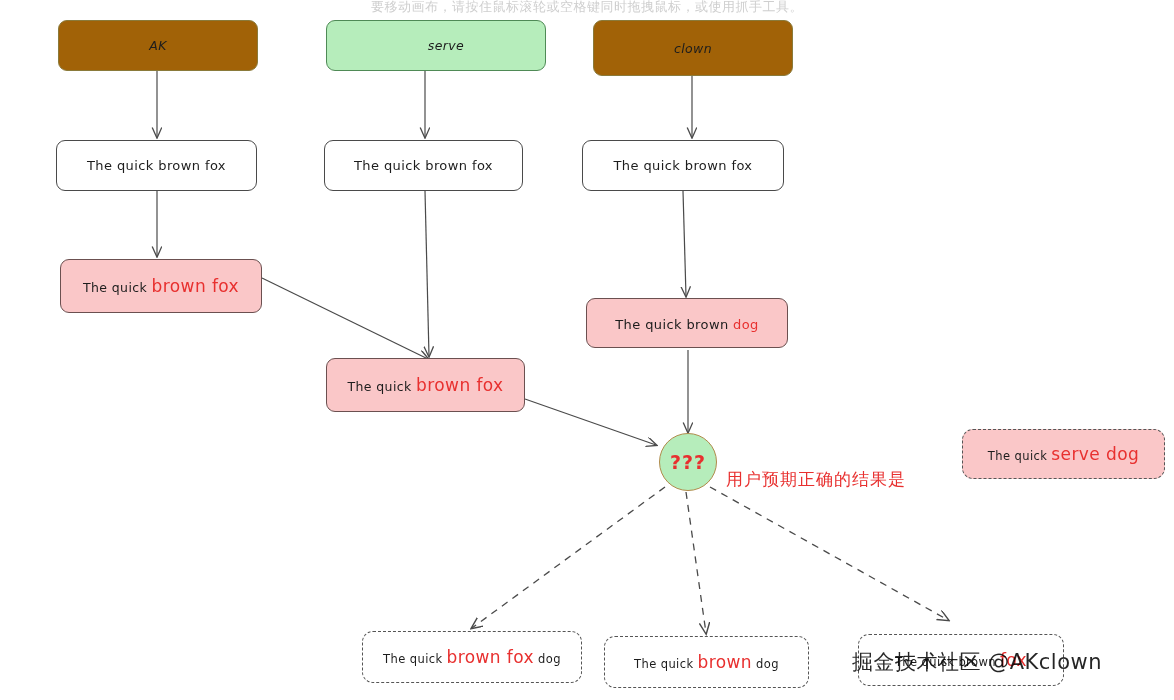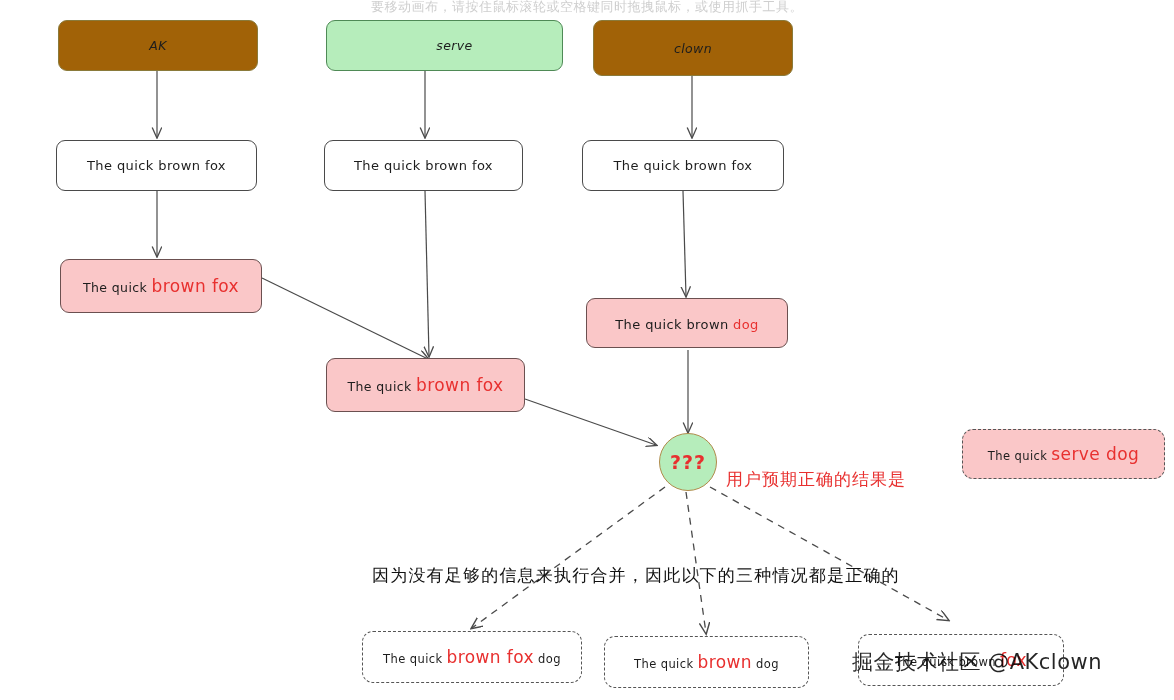--- a/index.html
+++ b/index.html
@@ -184,21 +184,21 @@
       <path d="M665,487 L472,628"></path>
       <path d="M686,492 L706,633"></path>
       <path d="M710,487 L948,620"></path>
     </g>
   </svg>
 
   <div class="node node-yellow" style="left:58px; top:20px; width:200px; height:51px;">
     <span class="label lbl-head">AK</span>
   </div>
 
-  <div class="node node-green" style="left:326px; top:20px; width:237px; height:51px;padding-left:20px;">
+  <div class="node node-green" style="left:326px; top:20px; width:220px; height:51px;padding-left:20px;">
     <span class="label lbl-head">serve</span>
   </div>
 
   <div class="node node-yellow" style="left:593px; top:20px; width:200px; height:56px;">
     <span class="label lbl-head">clown</span>
   </div>
 
   <div class="node node-white" style="left:56px; top:140px; width:201px; height:51px;">
     <span class="label lbl-body">The quick brown fox</span>
   </div>
@@ -234,21 +234,20 @@
   </div>
 
   <div class="anno anno-red" style="left:726px; top:441px;">用户预期正确的结果是</div>
 
   <div class="node node-dashed" style="left:962px; top:429px; width:203px; height:50px;">
     <span class="label">
       <span class="sm">The quick </span><span class="red-big">serve dog</span>
     </span>
   </div>
 
-  <div class="anno anno-black" style="left:372px; top:537px;">因为没有足够的信息来执行合并，因此以下的三种情况都是正确的</div>
 
   <div class="node node-dashed-clear" style="left:362px; top:631px; width:220px; height:52px;">
     <span class="label">
       <span class="sm">The quick </span><span class="red-big">brown fox</span><span class="sm"> dog</span>
     </span>
   </div>
 
   <div class="node node-dashed-clear" style="left:604px; top:636px; width:205px; height:52px;">
     <span class="label">
       <span class="sm">The quick </span><span class="red-big">brown</span><span class="sm"> dog</span>

